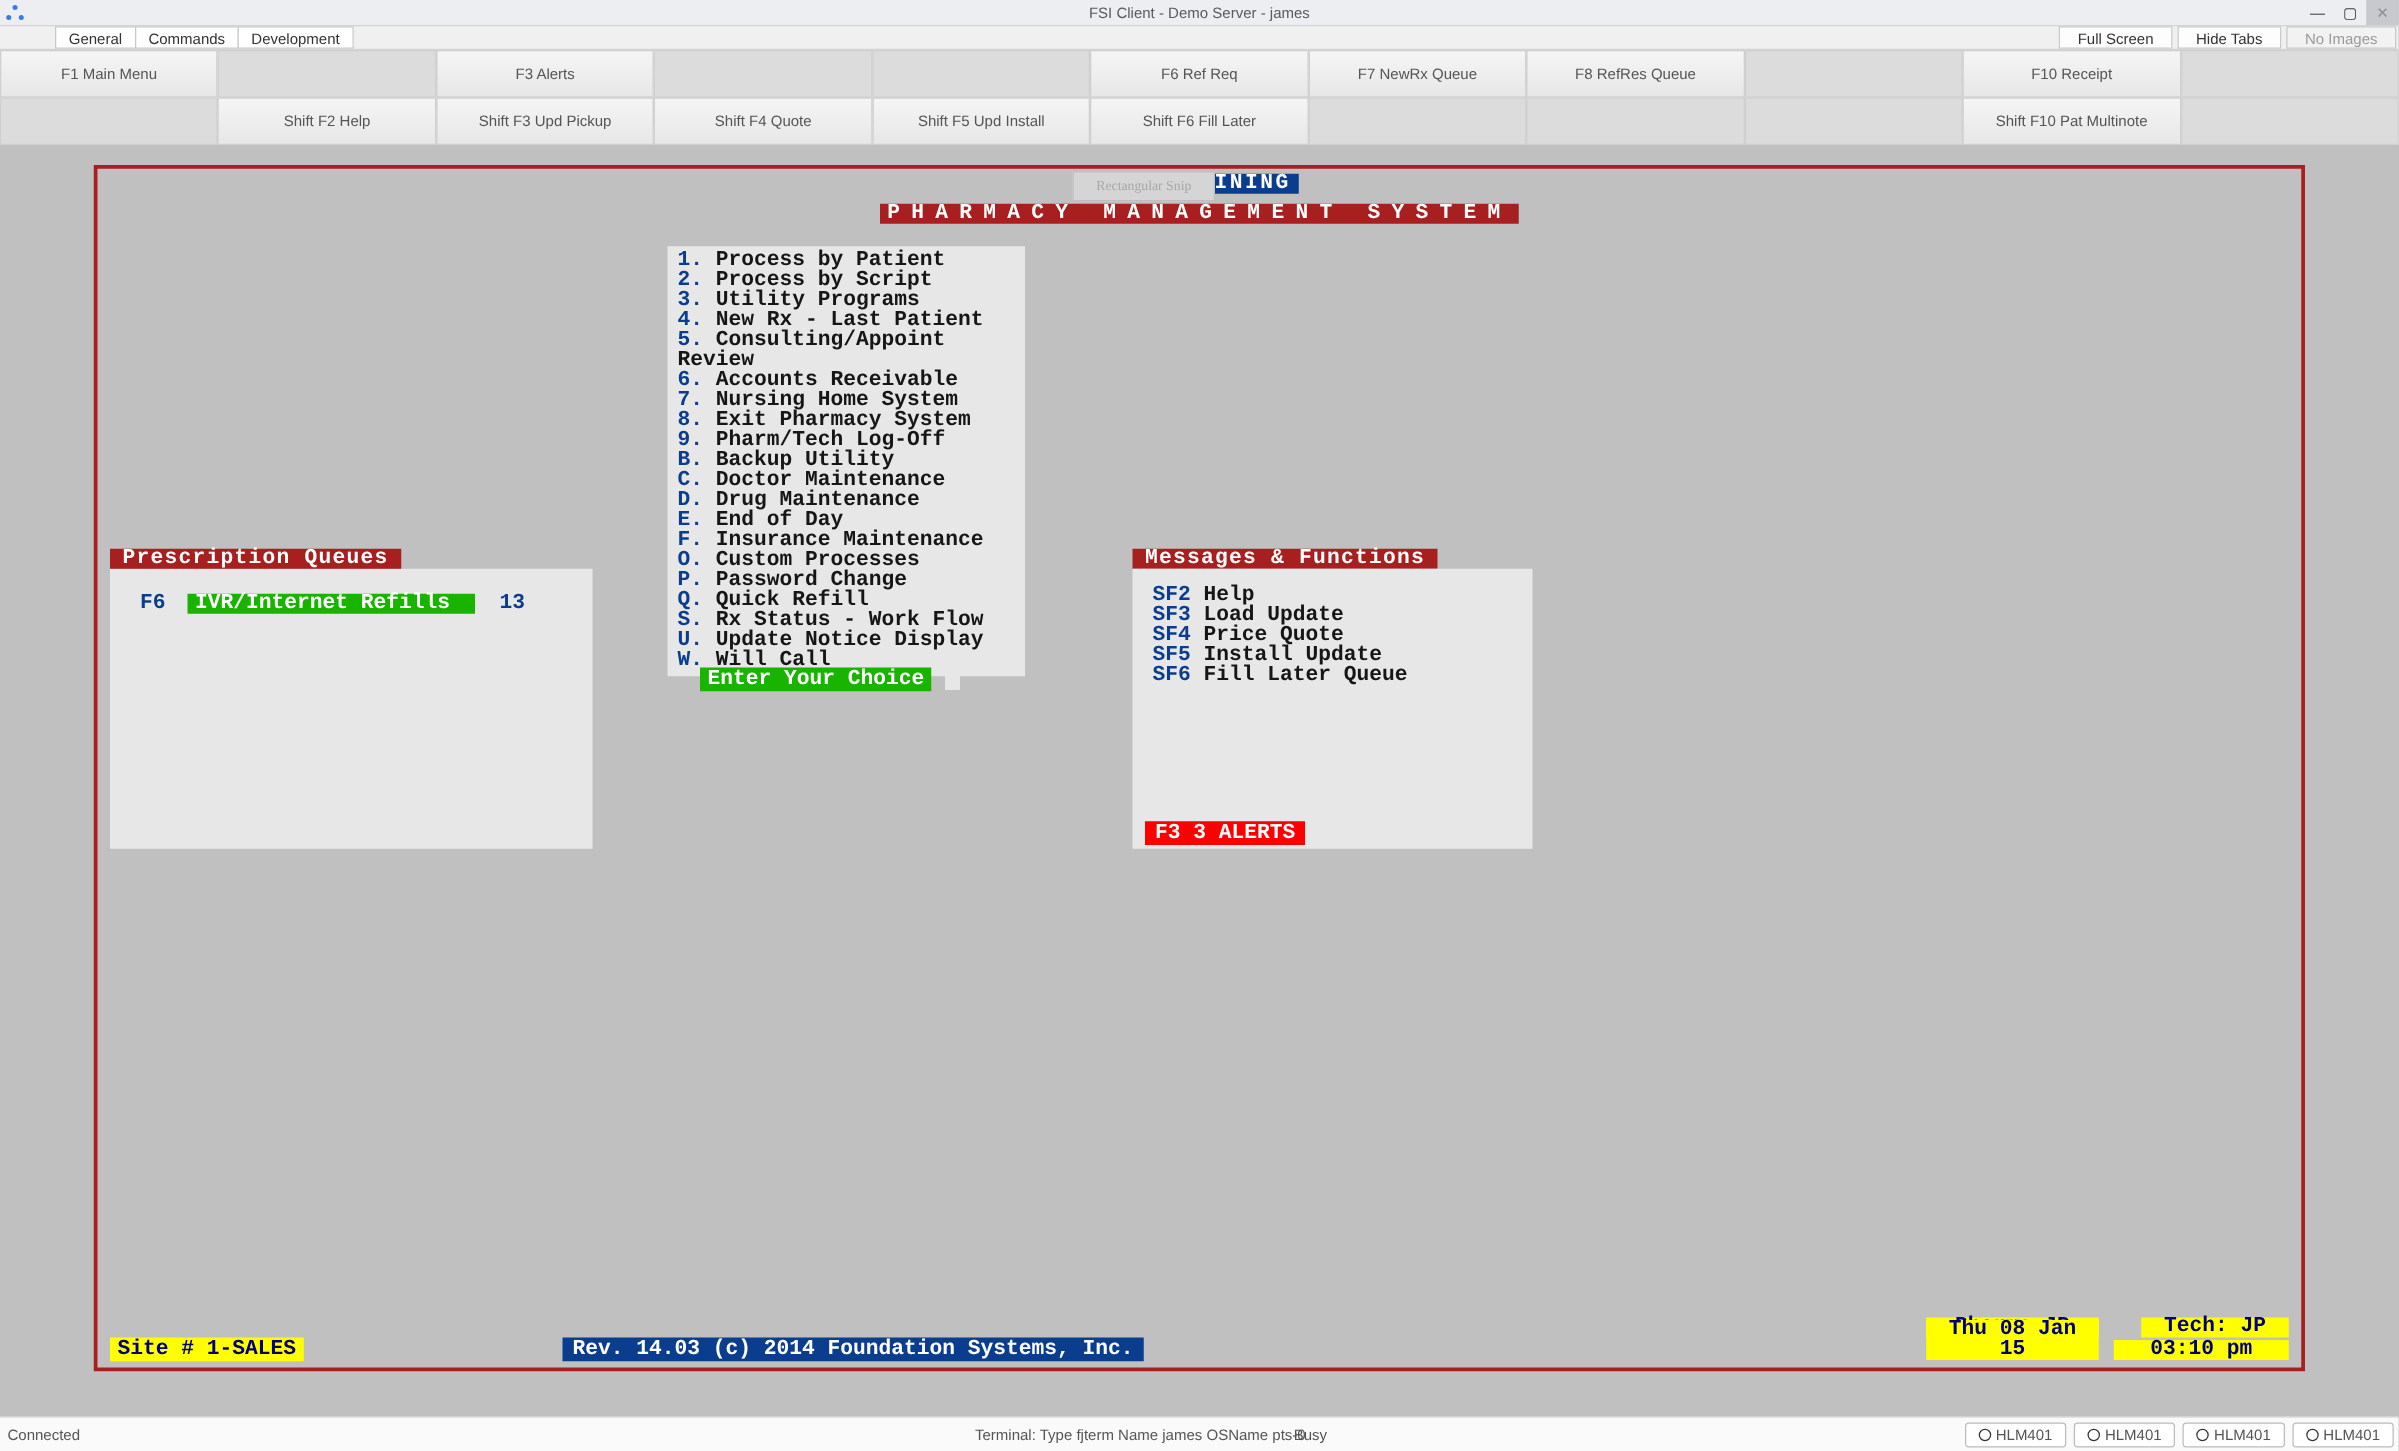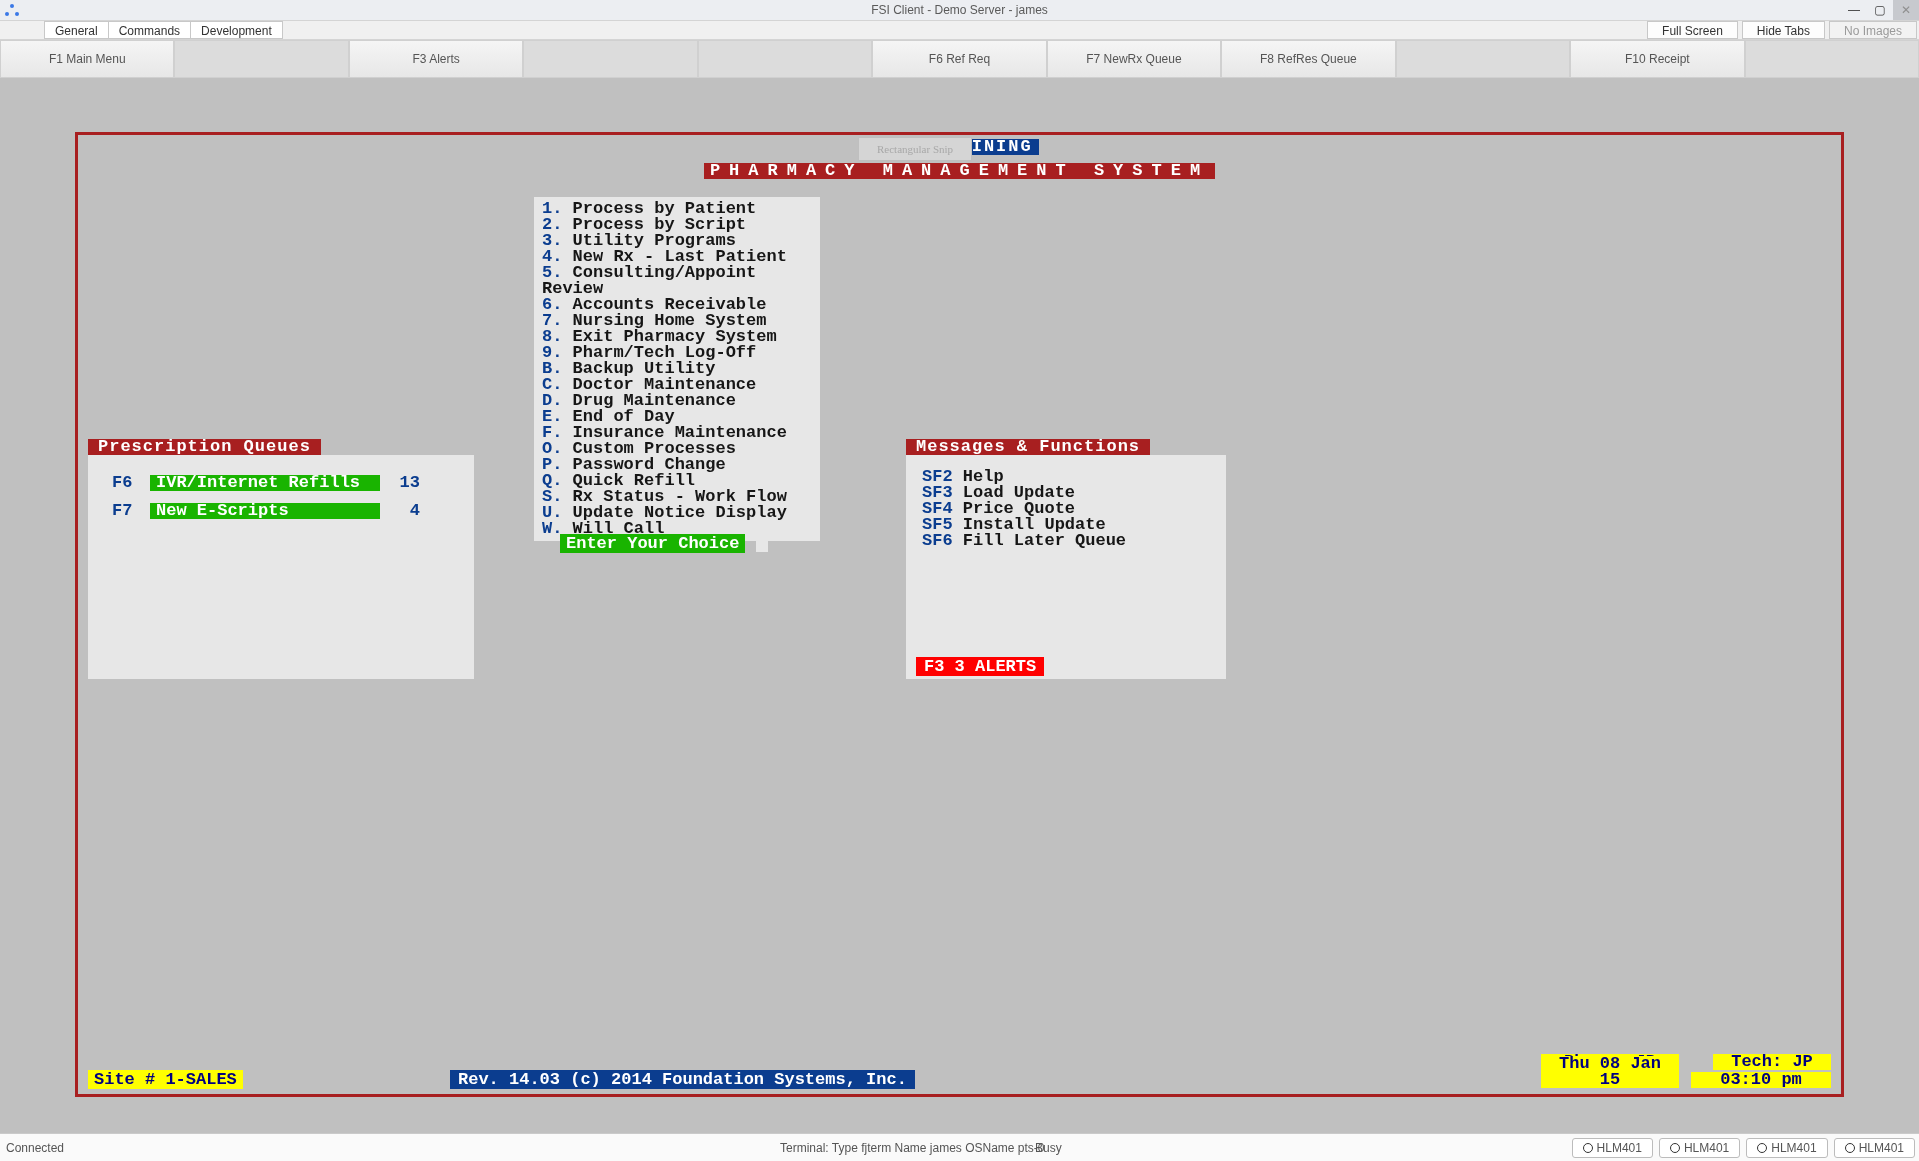--- a/index.html
+++ b/index.html
@@ -85,20 +85,33 @@
       <div class="ribbon-cell">F1 Main Menu</div>
       <div class="ribbon-cell empty"></div>
       <div class="ribbon-cell">F3 Alerts</div>
       <div class="ribbon-cell empty"></div>
       <div class="ribbon-cell empty"></div>
       <div class="ribbon-cell">F6 Ref Req</div>
       <div class="ribbon-cell">F7 NewRx Queue</div>
       <div class="ribbon-cell">F8 RefRes Queue</div>
       <div class="ribbon-cell empty"></div>
       <div class="ribbon-cell">F10 Receipt</div>
+      <div class="ribbon-cell empty"></div>
+    </div>
+  <div class="ribbon-row" id="ribbon2">
+      <div class="ribbon-cell empty"></div>
+      <div class="ribbon-cell">Shift F2 Help</div>
+      <div class="ribbon-cell">Shift F3 Upd Pickup</div>
+      <div class="ribbon-cell">Shift F4 Quote</div>
+      <div class="ribbon-cell">Shift F5 Upd Install</div>
+      <div class="ribbon-cell">Shift F6 Fill Later</div>
+      <div class="ribbon-cell empty"></div>
+      <div class="ribbon-cell empty"></div>
+      <div class="ribbon-cell empty"></div>
+      <div class="ribbon-cell">Shift F10 Pat Multinote</div>
       <div class="ribbon-cell empty"></div>
     </div>
 </div>
 
 <div class="workspace">
   <div class="termframe">
     <div class="termbody">
 
       <div style="text-align:center;">
         <span class="badge-blue" style="letter-spacing:2px;">FSI TRAINING</span>
@@ -139,25 +152,20 @@
       </div>
 
       <div style="position:absolute; left:6px; top:300px; width:386px;">
         <span class="badge-darkred" style="letter-spacing:1px;padding:0 10px;">Prescription Queues</span>
         <div class="panel-light" style="height:224px;padding-top:14px;" id="queues-panel">
             <div style="display: flex; align-items: center; padding: 6px 24px; gap: 10px;">
               <span class="key-blue" style="width:28px;">F6</span>
               <span class="green-bar" style="flex:0 0 230px;">IVR/Internet Refills</span>
               <span class="key-blue" style="width:30px;text-align:right;">13</span>
             </div>
-            <div style="display: flex; align-items: center; padding: 6px 24px; gap: 10px;">
-              <span class="key-blue" style="width:28px;">F7</span>
-              <span class="green-bar" style="flex:0 0 230px;">New E-Scripts</span>
-              <span class="key-blue" style="width:30px;text-align:right;">4</span>
-            </div>
           </div>
       </div>
 
       <div style="position:absolute; left:824px; top:300px; width:320px;">
         <span class="badge-darkred" style="letter-spacing:1px;padding:0 10px;">Messages &amp; Functions</span>
         <div class="panel-light" style="height:224px;padding:14px 16px 0 16px;position:relative;" id="msgs-panel">
           <div id="msgs-list">
               <div><span class="key-blue">SF2</span> <span>Help</span></div>
               <div><span class="key-blue">SF3</span> <span>Load Update</span></div>
               <div><span class="key-blue">SF4</span> <span>Price Quote</span></div>

